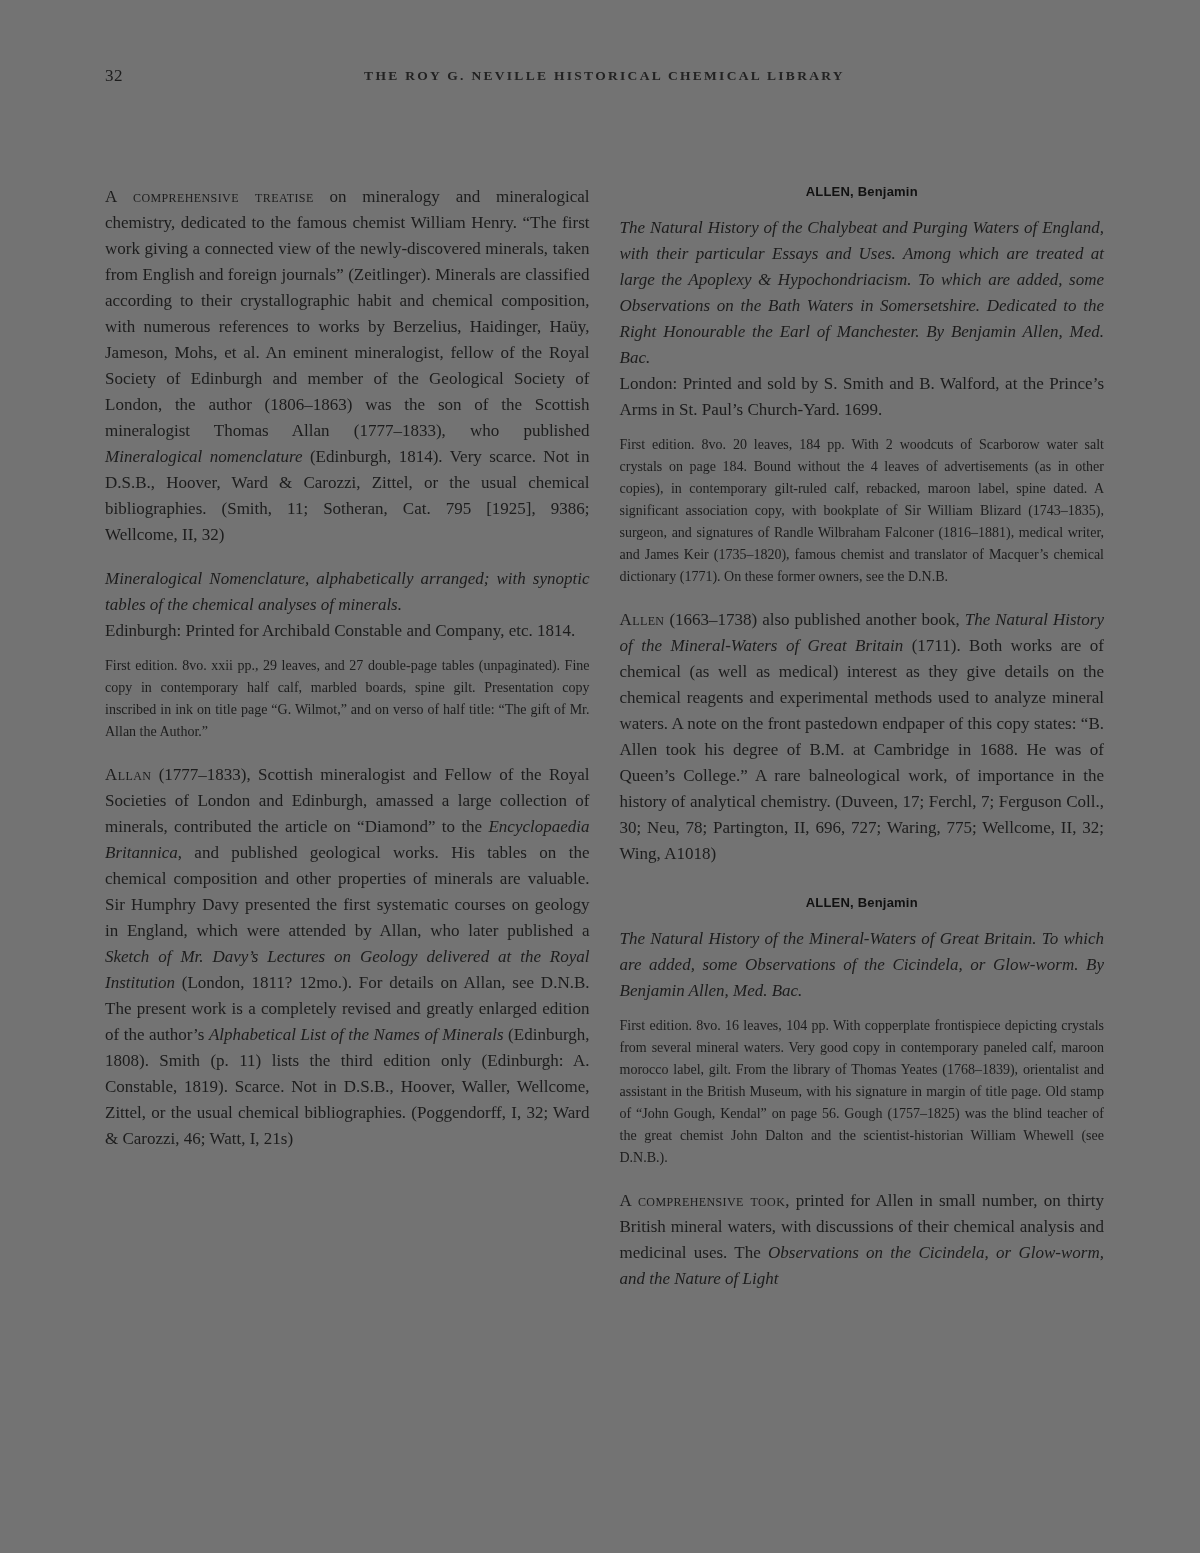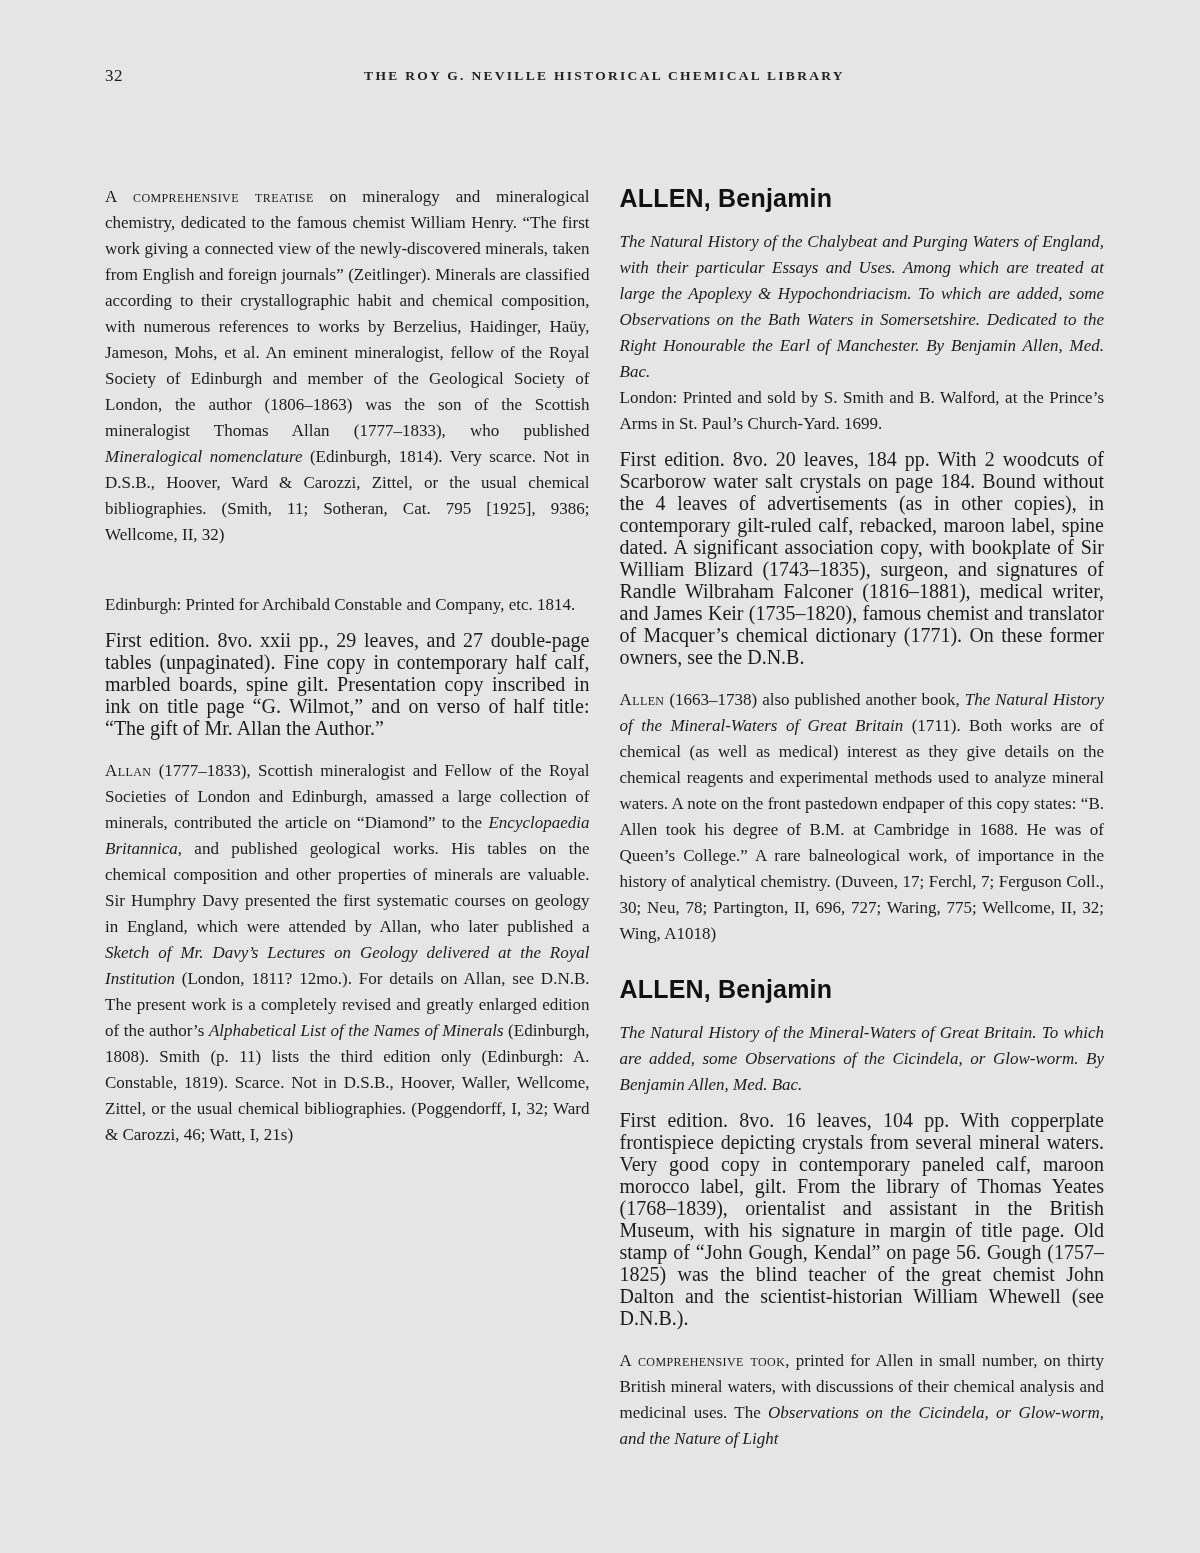--- a/index.html
+++ b/index.html
@@ -4,21 +4,21 @@
 <style>
   * { margin: 0; padding: 0; box-sizing: border-box; }
   html, body { background: #ffffff; }
   body { font-family: "Liberation Serif", serif; }
 
   .page {
     position: relative;
     width: 1200px;
     height: 1553px;
     margin: 0 auto;
-    background: #e5e5e5;
+    background: #737373;
     color: #1c1c1c;
     padding: 66px 96px 0 105px;
     overflow: hidden;
   }
 
   .running-head {
     position: relative;
     text-align: center;
     height: 22px;
     margin-bottom: 96px;
@@ -43,41 +43,41 @@
     gap: 30px;
   }
   .column {
     flex: 1 1 0;
     min-width: 0;
     text-align: justify;
   }
 
   .entry-heading {
     font-family: "Liberation Sans", sans-serif;
-    font-size: 25px;
+    font-size: 13px;
     font-weight: 700;
     letter-spacing: 0.2px;
-    text-align: left;
+    text-align: center;
     margin: 28px 0 16px 0;
     color: #111;
   }
   .column > .entry-heading:first-child { margin-top: 0; }
 
   .lead, .para {
     font-size: 17px;
     line-height: 26px;
     margin-bottom: 18px;
   }
   .title {
     font-size: 17px;
     line-height: 26px;
     margin-bottom: 11px;
   }
   .collation {
-    font-size: 20px;
+    font-size: 14px;
     line-height: 22px;
     margin-bottom: 19px;
   }
 
   em { }
   .sc {
     font-variant: small-caps;
     letter-spacing: 0.4px;
   }
 </style>
@@ -85,21 +85,21 @@
 <body>
 
 <div class="page">
   <header class="running-head">
     <span class="page-number">32</span>
     <span class="header-title">THE ROY G. NEVILLE HISTORICAL CHEMICAL LIBRARY</span>
   </header>
   <main class="columns">
     <section class="column">
         <p class="lead"><span class="sc">A comprehensive treatise</span><span> on mineralogy and mineralogical chemistry, dedicated to the famous chemist William Henry. “The first work giving a connected view of the newly-discovered minerals, taken from English and foreign journals” (Zeitlinger). Minerals are classified according to their crystallographic habit and chemical composition, with numerous references to works by Berzelius, Haidinger, Haüy, Jameson, Mohs, et al. An eminent mineralogist, fellow of the Royal Society of Edinburgh and member of the Geological Society of London, the author (1806–1863) was the son of the Scottish mineralogist Thomas Allan (1777–1833), who published </span><em>Mineralogical nomenclature</em><span> (Edinburgh, 1814). Very scarce. Not in D.S.B., Hoover, Ward &amp; Carozzi, Zittel, or the usual chemical bibliographies. (Smith, 11; Sotheran, Cat. 795 [1925], 9386; Wellcome, II, 32)</span></p>
-        <p class="title"><br><span>Edinburgh: Printed for Archibald Constable and Company, etc. 1814.</span></p>
+        <p class="title"><em>Mineralogical Nomenclature, alphabetically arranged; with synoptic tables of the chemical analyses of minerals.</em><br><span>Edinburgh: Printed for Archibald Constable and Company, etc. 1814.</span></p>
         <p class="collation"><span>First edition. 8vo. xxii pp., 29 leaves, and 27 double-page tables (unpaginated). Fine copy in contemporary half calf, marbled boards, spine gilt. Presentation copy inscribed in ink on title page “G. Wilmot,” and on verso of half title: “The gift of Mr. Allan the Author.”</span></p>
         <p class="para"><span class="sc">Allan</span><span> (1777–1833), Scottish mineralogist and Fellow of the Royal Societies of London and Edinburgh, amassed a large collection of minerals, contributed the article on “Diamond” to the </span><em>Encyclopaedia Britannica</em><span>, and published geological works. His tables on the chemical composition and other properties of minerals are valuable. Sir Humphry Davy presented the first systematic courses on geology in England, which were attended by Allan, who later published a </span><em>Sketch of Mr. Davy’s Lectures on Geology delivered at the Royal Institution</em><span> (London, 1811? 12mo.). For details on Allan, see D.N.B. The present work is a completely revised and greatly enlarged edition of the author’s </span><em>Alphabetical List of the Names of Minerals</em><span> (Edinburgh, 1808). Smith (p. 11) lists the third edition only (Edinburgh: A. Constable, 1819). Scarce. Not in D.S.B., Hoover, Waller, Wellcome, Zittel, or the usual chemical bibliographies. (Poggendorff, I, 32; Ward &amp; Carozzi, 46; Watt, I, 21s)</span></p>
       </section>
     <section class="column">
         <h2 class="entry-heading">ALLEN, Benjamin</h2>
         <p class="title"><em>The Natural History of the Chalybeat and Purging Waters of England, with their particular Essays and Uses. Among which are treated at large the Apoplexy &amp; Hypochondriacism. To which are added, some Observations on the Bath Waters in Somersetshire. Dedicated to the Right Honourable the Earl of Manchester. By Benjamin Allen, Med. Bac.</em><br><span>London: Printed and sold by S. Smith and B. Walford, at the Prince’s Arms in St. Paul’s Church-Yard. 1699.</span></p>
         <p class="collation"><span>First edition. 8vo. 20 leaves, 184 pp. With 2 woodcuts of Scarborow water salt crystals on page 184. Bound without the 4 leaves of advertisements (as in other copies), in contemporary gilt-ruled calf, rebacked, maroon label, spine dated. A significant association copy, with bookplate of Sir William Blizard (1743–1835), surgeon, and signatures of Randle Wilbraham Falconer (1816–1881), medical writer, and James Keir (1735–1820), famous chemist and translator of Macquer’s chemical dictionary (1771). On these former owners, see the D.N.B.</span></p>
         <p class="para"><span class="sc">Allen</span><span> (1663–1738) also published another book, </span><em>The Natural History of the Mineral-Waters of Great Britain</em><span> (1711). Both works are of chemical (as well as medical) interest as they give details on the chemical reagents and experimental methods used to analyze mineral waters. A note on the front pastedown endpaper of this copy states: “B. Allen took his degree of B.M. at Cambridge in 1688. He was of Queen’s College.” A rare balneological work, of importance in the history of analytical chemistry. (Duveen, 17; Ferchl, 7; Ferguson Coll., 30; Neu, 78; Partington, II, 696, 727; Waring, 775; Wellcome, II, 32; Wing, A1018)</span></p>
         <h2 class="entry-heading">ALLEN, Benjamin</h2>
         <p class="title"><em>The Natural History of the Mineral-Waters of Great Britain. To which are added, some Observations of the Cicindela, or Glow-worm. By Benjamin Allen, Med. Bac.</em><br></p>

